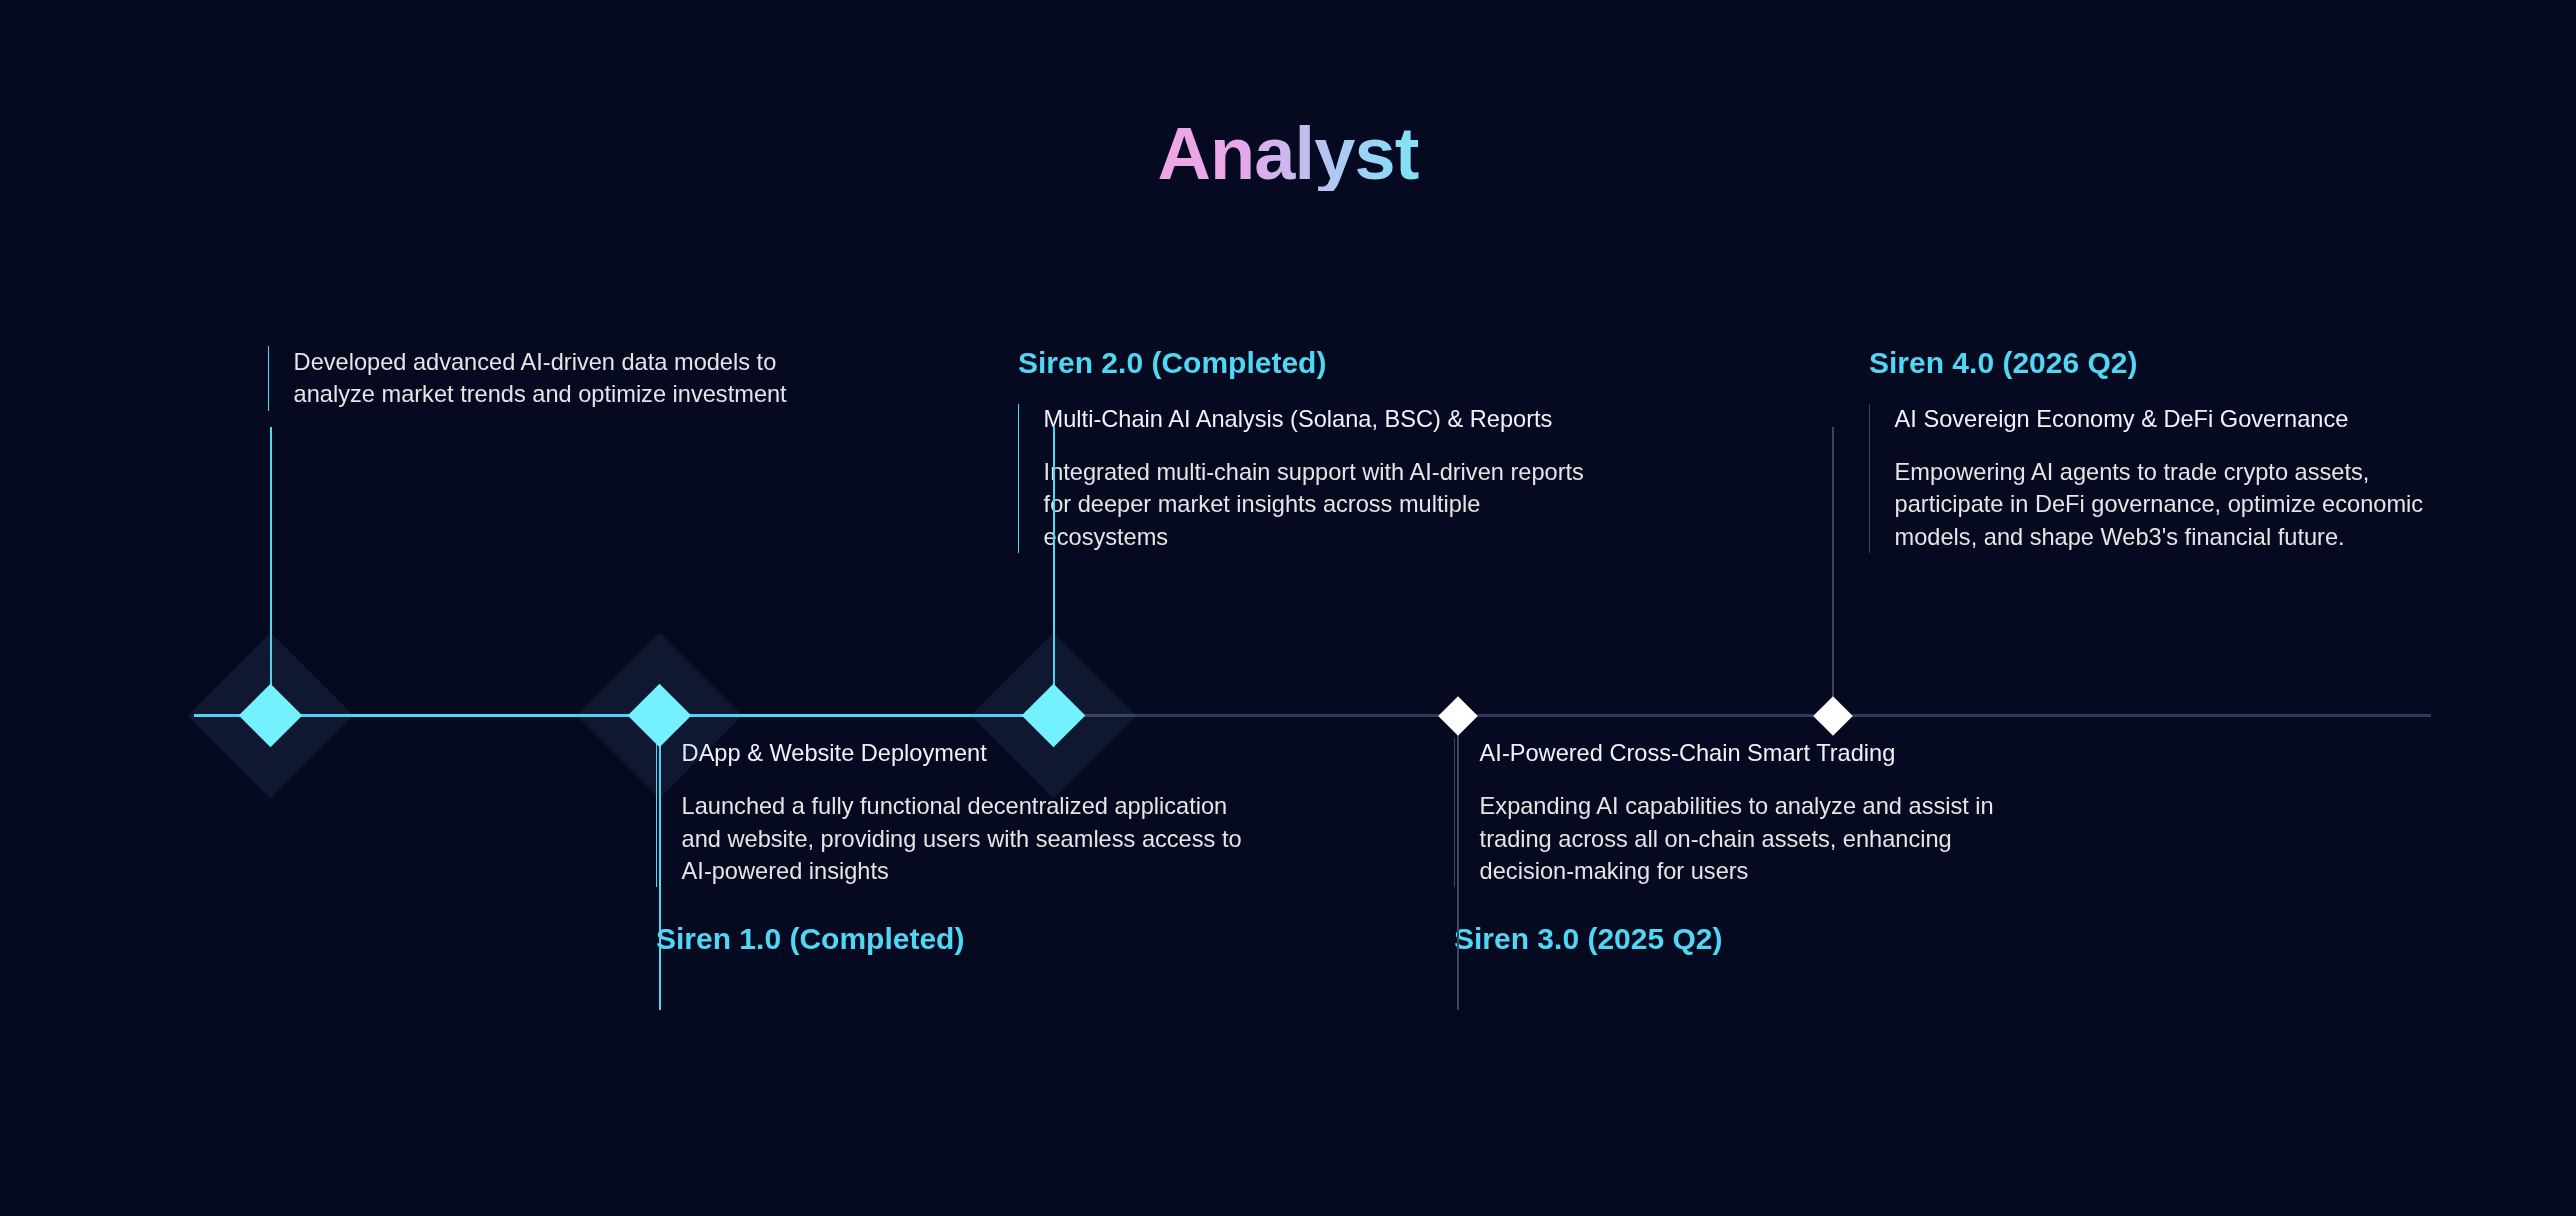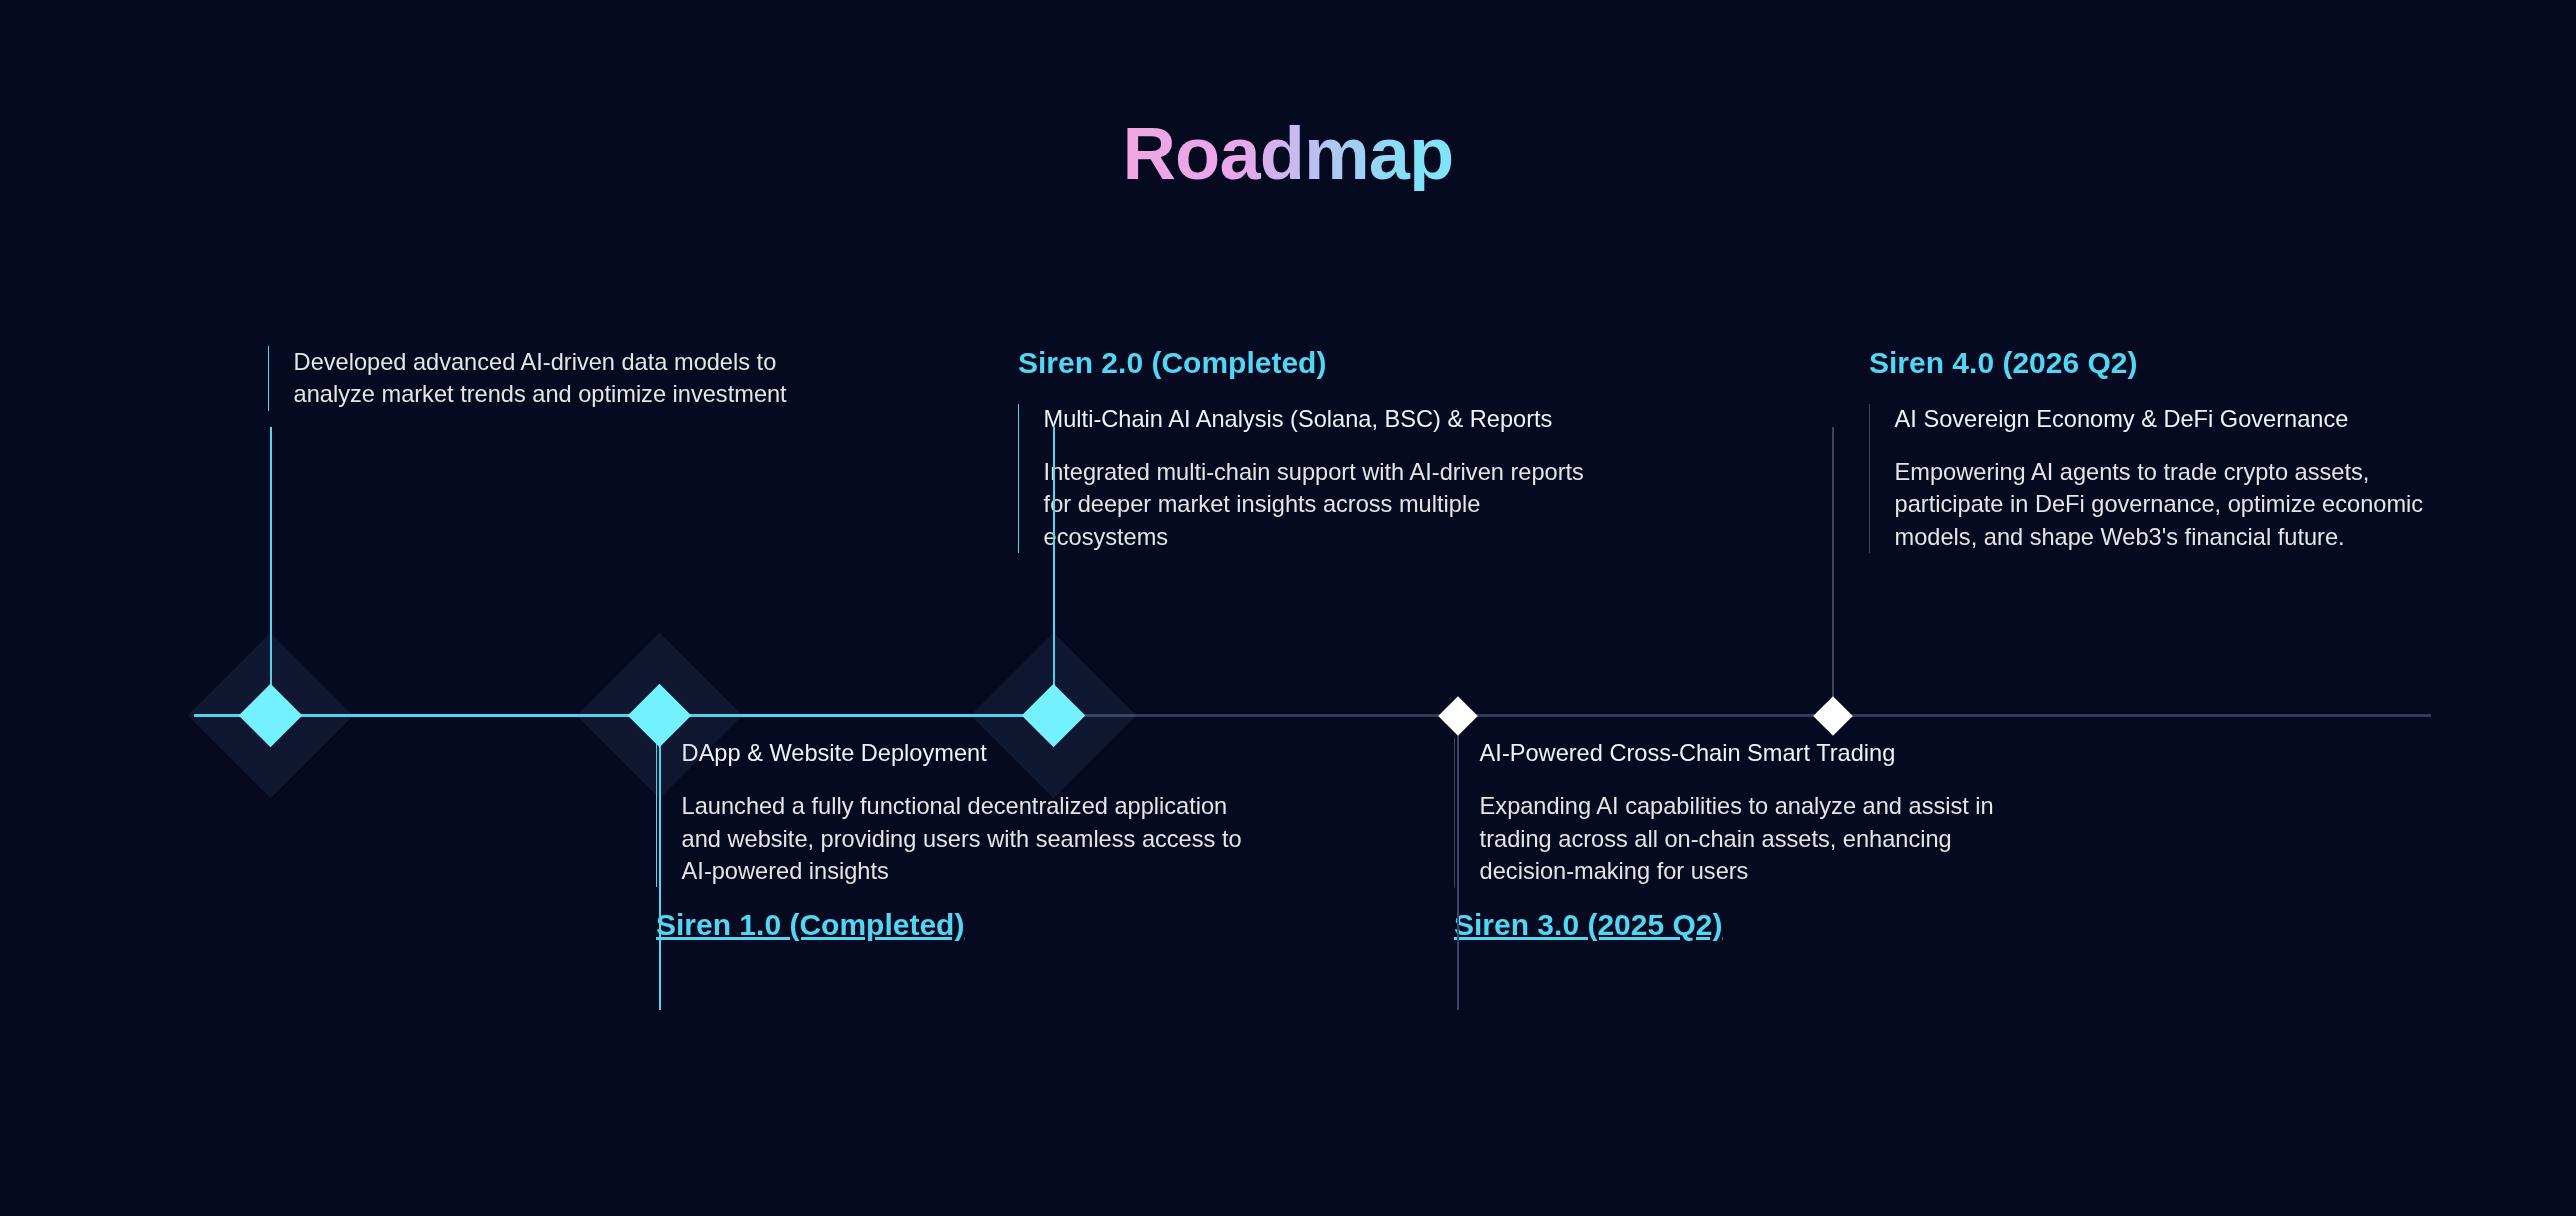--- a/index.html
+++ b/index.html
@@ -136,28 +136,28 @@
   }
   .block-desc {
     color:#e5e5e5;
     font-size:23.6px;
     font-weight:400;
     line-height:1.37;
   }
 
   
   .block.above .block-heading { margin-bottom:23px; }
-  .block.below .block-heading { margin-top:21px;text-decoration:underline; }
+  .block.below .block-heading { margin-top:35px; }
 </style>
 </head>
 <body>
 
 <div class="stage">
 
-  <div class="page-title">Roadmap</div>
+  <div class="page-title">Analyst</div>
 
   <div class="block above" style="left:268px; top:346px; width:586px;">
     <div class="block-body">
       <div class="block-desc">Developed advanced AI-driven data models to analyze market trends and optimize investment</div>
     </div>
   </div>
   <div class="stem" style="left:270px; top:427px; height:268px;"></div>
 
   <div class="block below" style="left:656px; top:738px; width:586px;">
     <div class="block-body">

